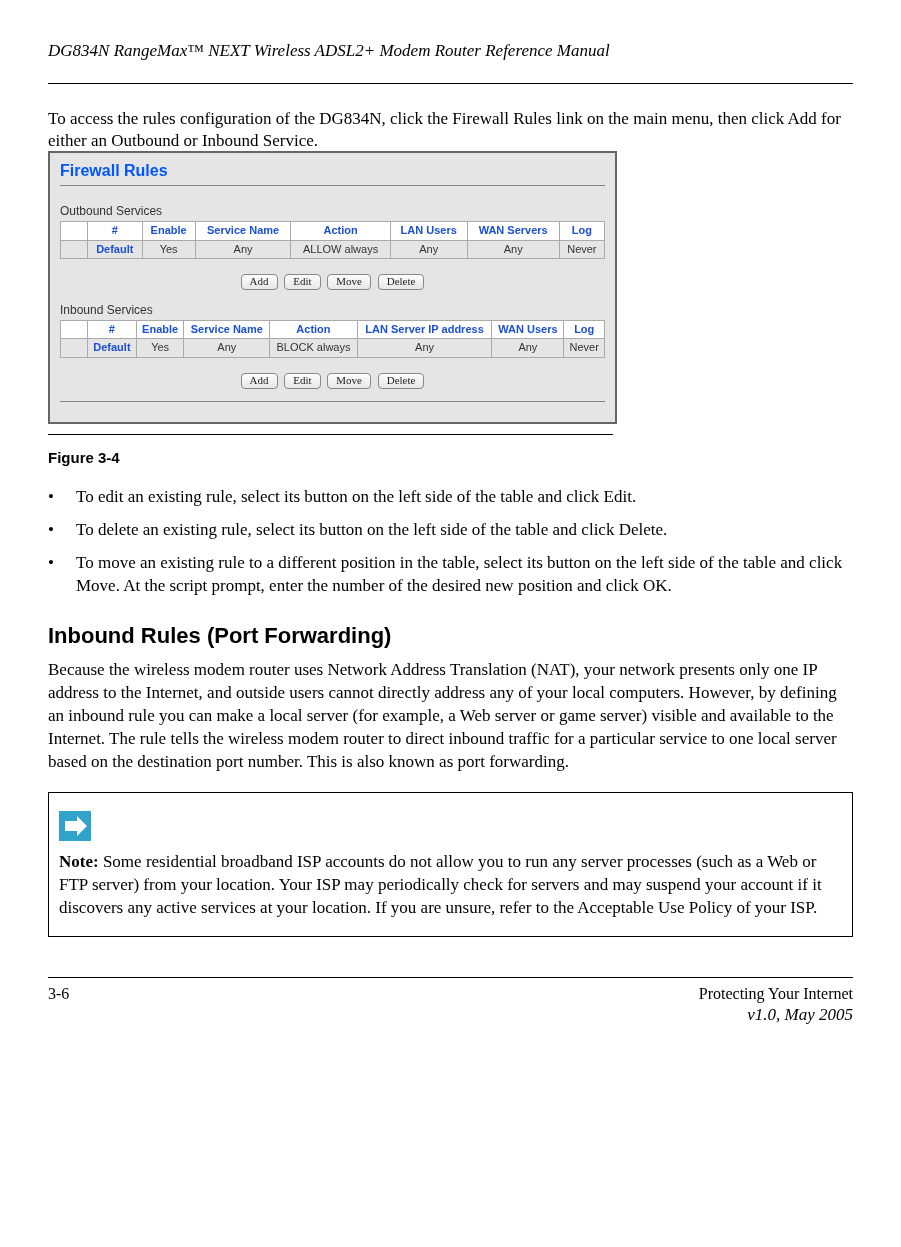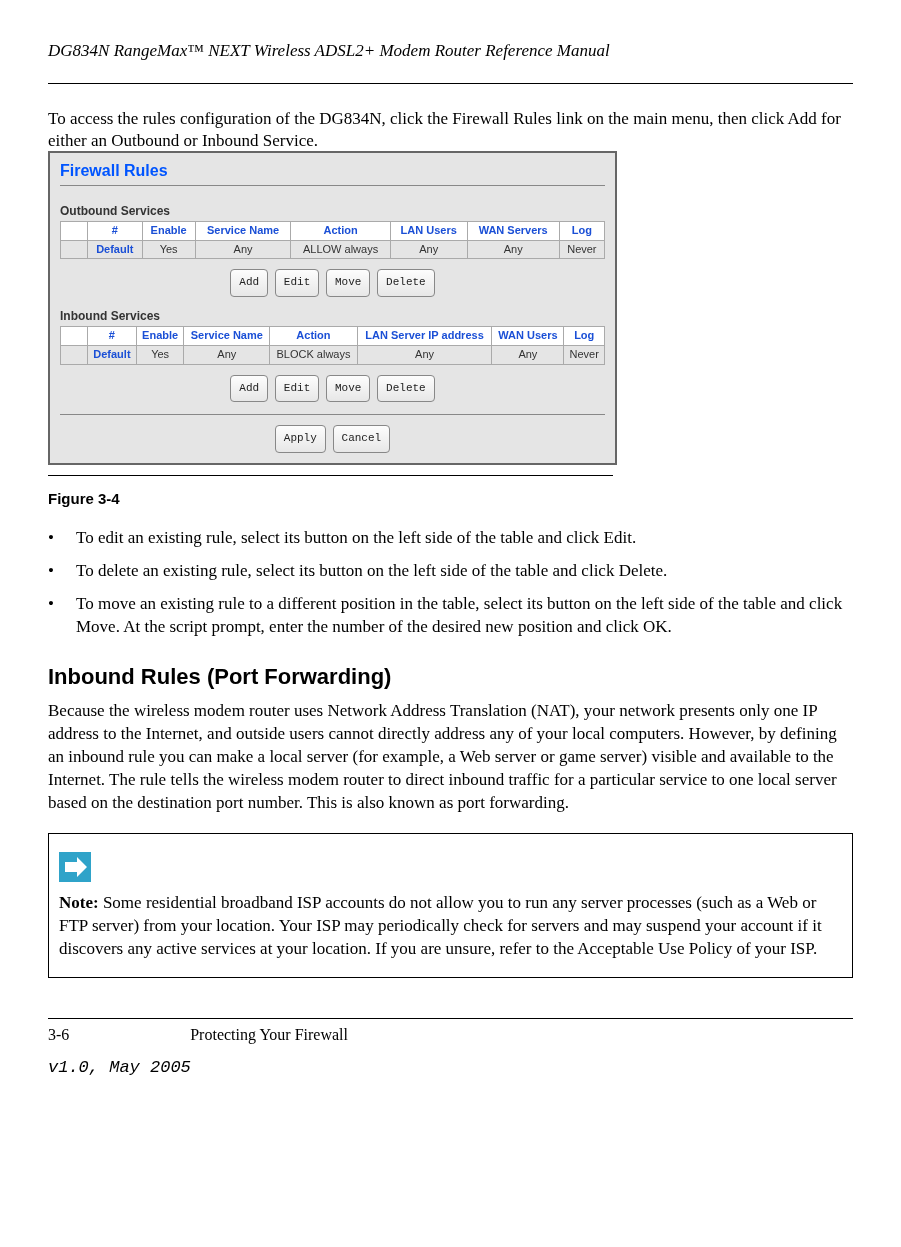--- a/index.html
+++ b/index.html
@@ -35,21 +35,21 @@
     font-weight: bold;
     font-size: 16px;
     margin-bottom: 4px;
   }
   .fw-title-line {
     border-bottom: 1px solid #888;
     margin-bottom: 18px;
   }
   .svc-label {
     font-size: 12px;
-    font-weight: bold;
+    font-weight: normal;
     color: #333;
     margin-bottom: 2px;
   }
   table.svc {
     border-collapse: collapse;
     font-size: 11px;
     width: 100%;
     color: #333;
     margin-bottom: 10px;
     table-layout: auto;
@@ -70,26 +70,26 @@
   }
   table.svc td.default {
     color: #1a4fd6;
     font-weight: bold;
   }
   .btn-row {
     text-align: center;
     margin-bottom: 12px;
   }
   .btn {
-    font-family: Liberation Mono, monospace;
+    font-family: Liberation Serif, serif;
     font-size: 11px;
     background: linear-gradient(#fdfdfd, #e7e7e7);
     border: 1px solid #888;
     border-radius: 4px;
-    padding: 6px 8px;
+    padding: 0 8px;
     margin: 0 1px;
     display: inline-block;
     cursor: pointer;
     color: #222;
   }
   .rule-hr {
     border: none;
     border-top: 1px solid #888;
     margin: 8px 0 10px 0;
   }
@@ -139,20 +139,21 @@
     padding-top: 2px;
   }
   .note-icon svg { display:block; }
   .note-text {
     flex: 1;
     line-height: 1.35;
   }
   .note-text b { font-weight: bold; }
   .footer {
     display: flex;
+    justify-content: space-between;
     font-size: 16px;
     border-top: 1px solid #000;
     padding-top: 6px;
   }
   .footer-left {
     width: 80px;
     text-align: left;
   }
   .footer-right {
     width: 220px;
@@ -229,24 +230,20 @@
     </tbody>
       </table>
     <div class="btn-row">
       <span class="btn">Add</span>
       <span class="btn">Edit</span>
       <span class="btn">Move</span>
       <span class="btn">Delete</span>
     </div>
 
     <hr class="rule-hr">
-    <div class="btn-row" style="margin-bottom:0">
-      <span class="btn">Apply</span>
-      <span class="btn">Cancel</span>
-    </div>
   </div>
 </div>
 
 <div class="fig-label">Figure 3-4</div>
 
 <ul class="bullets">
   <li>
       <span class="dot">•</span>
       <span>To edit an existing rule, select its button on the left side of the table and click Edit.</span>
     </li>
@@ -271,15 +268,15 @@
       <polygon points="6,10 18,10 18,5 28,15 18,25 18,20 6,20" fill="#ffffff"></polygon>
     </svg>
   </div>
   <div class="note-text">
     <b>Note:</b><span> Some residential broadband ISP accounts do not allow you to run any server processes (such as a Web or FTP server) from your location. Your ISP may periodically check for servers and may suspend your account if it discovers any active services at your location. If you are unsure, refer to the Acceptable Use Policy of your ISP.</span>
   </div>
 </div>
 
 <div class="footer">
   <span class="footer-left">3-6</span>
-  <span class="footer-right">Protecting Your Firewall</span>
+  <span class="footer-right">Protecting Your Internet</span>
 </div>
-<div style="text-align:left; font-style:italic; margin-top:12px;font-family:Liberation Mono, monospace;">v1.0, May 2005</div>
+<div style="text-align:right; font-style:italic; margin-top:0;">v1.0, May 2005</div>
 
 </body></html>

